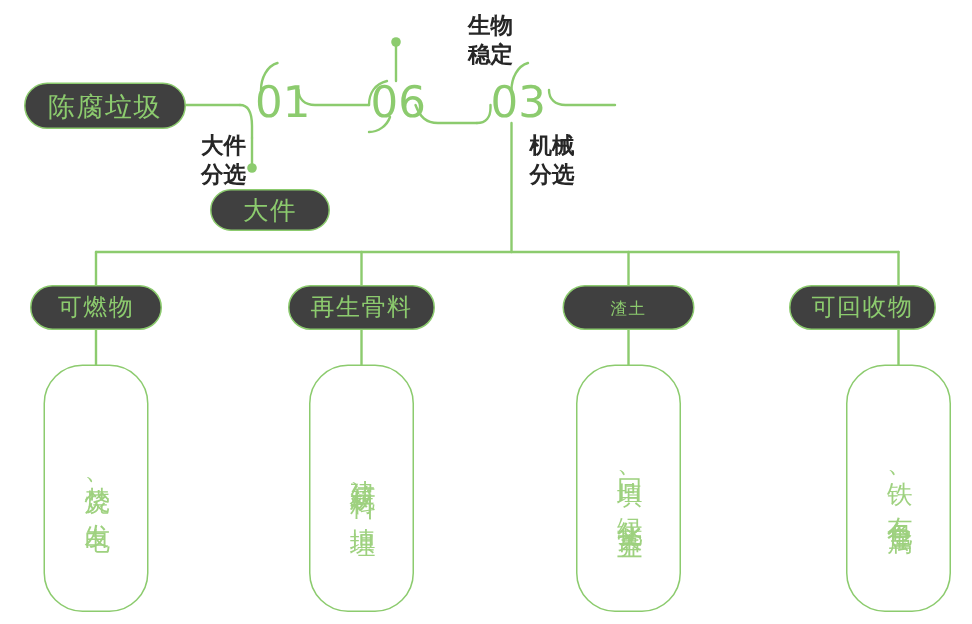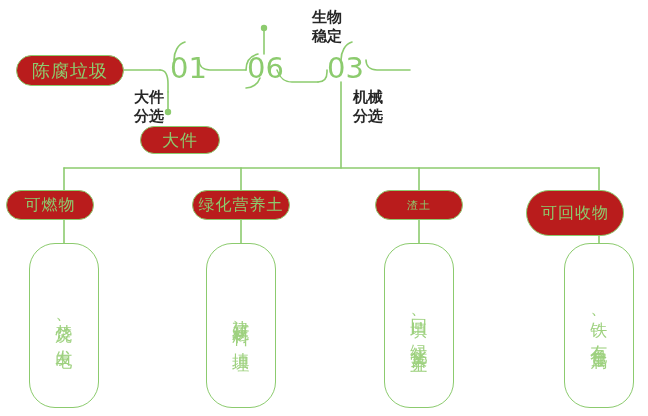--- a/index.html
+++ b/index.html
@@ -28,21 +28,21 @@
     position: absolute;
     box-sizing: border-box;
     border: 1.4px solid #8ccb6e;
     border-radius: 999px;
     color: #8ccb6e;
     display: flex;
     align-items: center;
     justify-content: center;
     letter-spacing: 1px;
     white-space: nowrap;
-    background: #b91c1c;
+    background: #404040;
   }
 
   
   .vbox {
     position: absolute;
     box-sizing: border-box;
     border: 1.4px solid #8ccb6e;
     border-radius: 26px;
     background: #ffffff;
     display: flex;
@@ -143,30 +143,30 @@
 分选</span></div>
   <div class="caption" style="left:271px; top:8px;margin-left:41px;"><span>生物
 稳定</span></div>
   <div class="caption" style="left:353px; top:88px;"><span>机械
 分选</span></div>
 
   <div class="pill" style="left:140px; top:126px; width:80px; height:28px; font-size:17px;">
     <span>大件</span>
   </div>
 
-  <div class="pill" style="left:6px; top:190px; width:88px; height:30px; font-size:16px;">
+  <div class="pill" style="left:20px; top:190px; width:88px; height:30px; font-size:16px;">
     <span>可燃物</span>
   </div>
   <div class="pill" style="left:192px; top:190px; width:98px; height:30px; font-size:16px;">
-    <span>绿化营养土</span>
+    <span>再生骨料</span>
   </div>
   <div class="pill" style="left:375px; top:190px; width:88px; height:30px; font-size:11px;">
     <span>渣土</span>
   </div>
-  <div class="pill" style="left:526px; top:190px; width:98px; height:46px; font-size:16px;">
+  <div class="pill" style="left:526px; top:190px; width:98px; height:30px; font-size:16px;">
     <span>可回收物</span>
   </div>
 
   <div class="vbox" style="left:29px; top:243px; width:70px; height:165px;">
     <div class="vtext">焚烧、发电</div>
   </div>
   <div class="vbox" style="left:206px; top:243px; width:70px; height:165px;">
     <div class="vtext">建筑材料、填埋</div>
   </div>
   <div class="vbox" style="left:384px; top:243px; width:70px; height:165px;">

